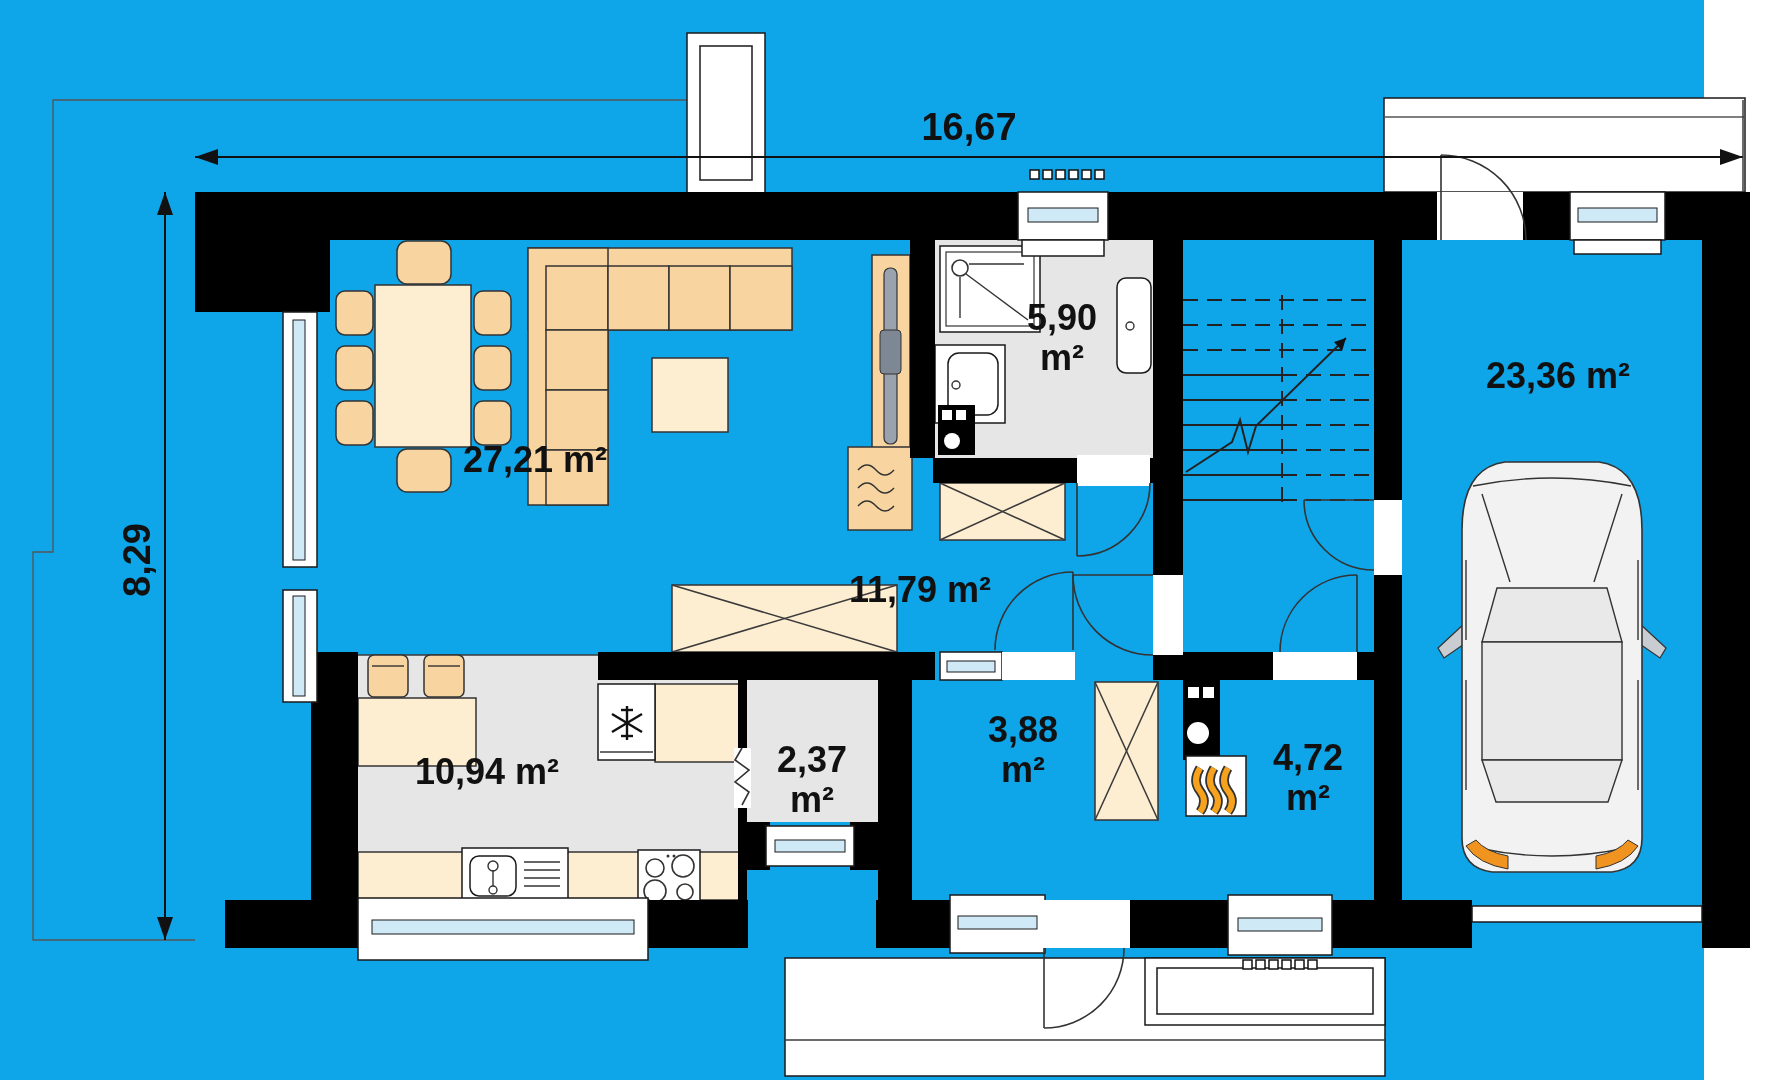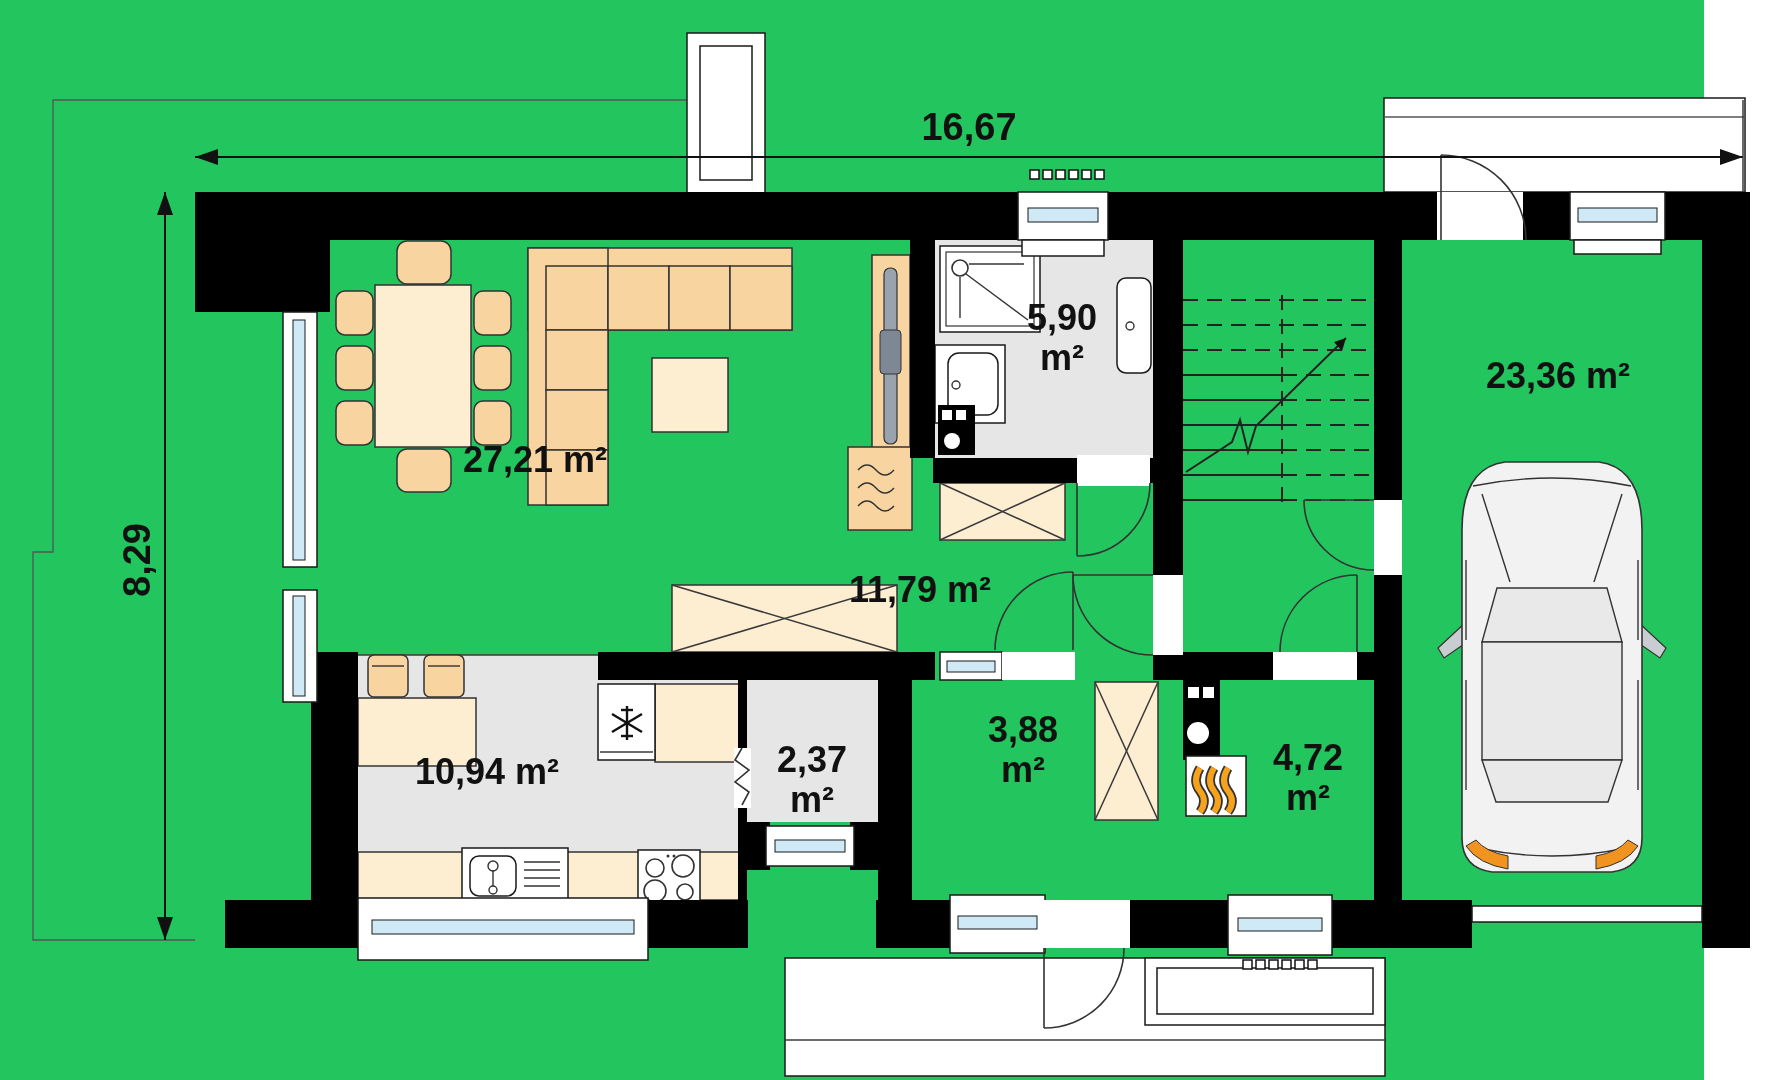--- a/index.html
+++ b/index.html
@@ -1,16 +1,16 @@
 <!DOCTYPE html>
 <html><head>
 <meta charset="utf-8">
 <style>
   html,body{margin:0;padding:0;background:#fff;}
-  .stage{width:1704px;height:1080px;position:relative;background:#22c55e;font-family:"Liberation Sans",sans-serif;}
+  .stage{width:1704px;height:1080px;position:relative;background:#0ea5e9;font-family:"Liberation Sans",sans-serif;}
   svg{display:block}
   .w{fill:#000;stroke:none}
   .thin{fill:none;stroke:#3a3a3a;stroke-width:1.5}
   .eave{fill:none;stroke:#555;stroke-width:1.3}
   .wt{fill:#fff;stroke:#1a1a1a;stroke-width:1.5}
   .glass{fill:#cfe9f7;stroke:#1a1a1a;stroke-width:1}
   .tan{fill:#f8d5a0;stroke:#333;stroke-width:1.5}
   .cream{fill:#fdeed2;stroke:#333;stroke-width:1.5}
   .gray{fill:#e6e6e6;stroke:none}
   .door{fill:none;stroke:#333;stroke-width:1.6}

